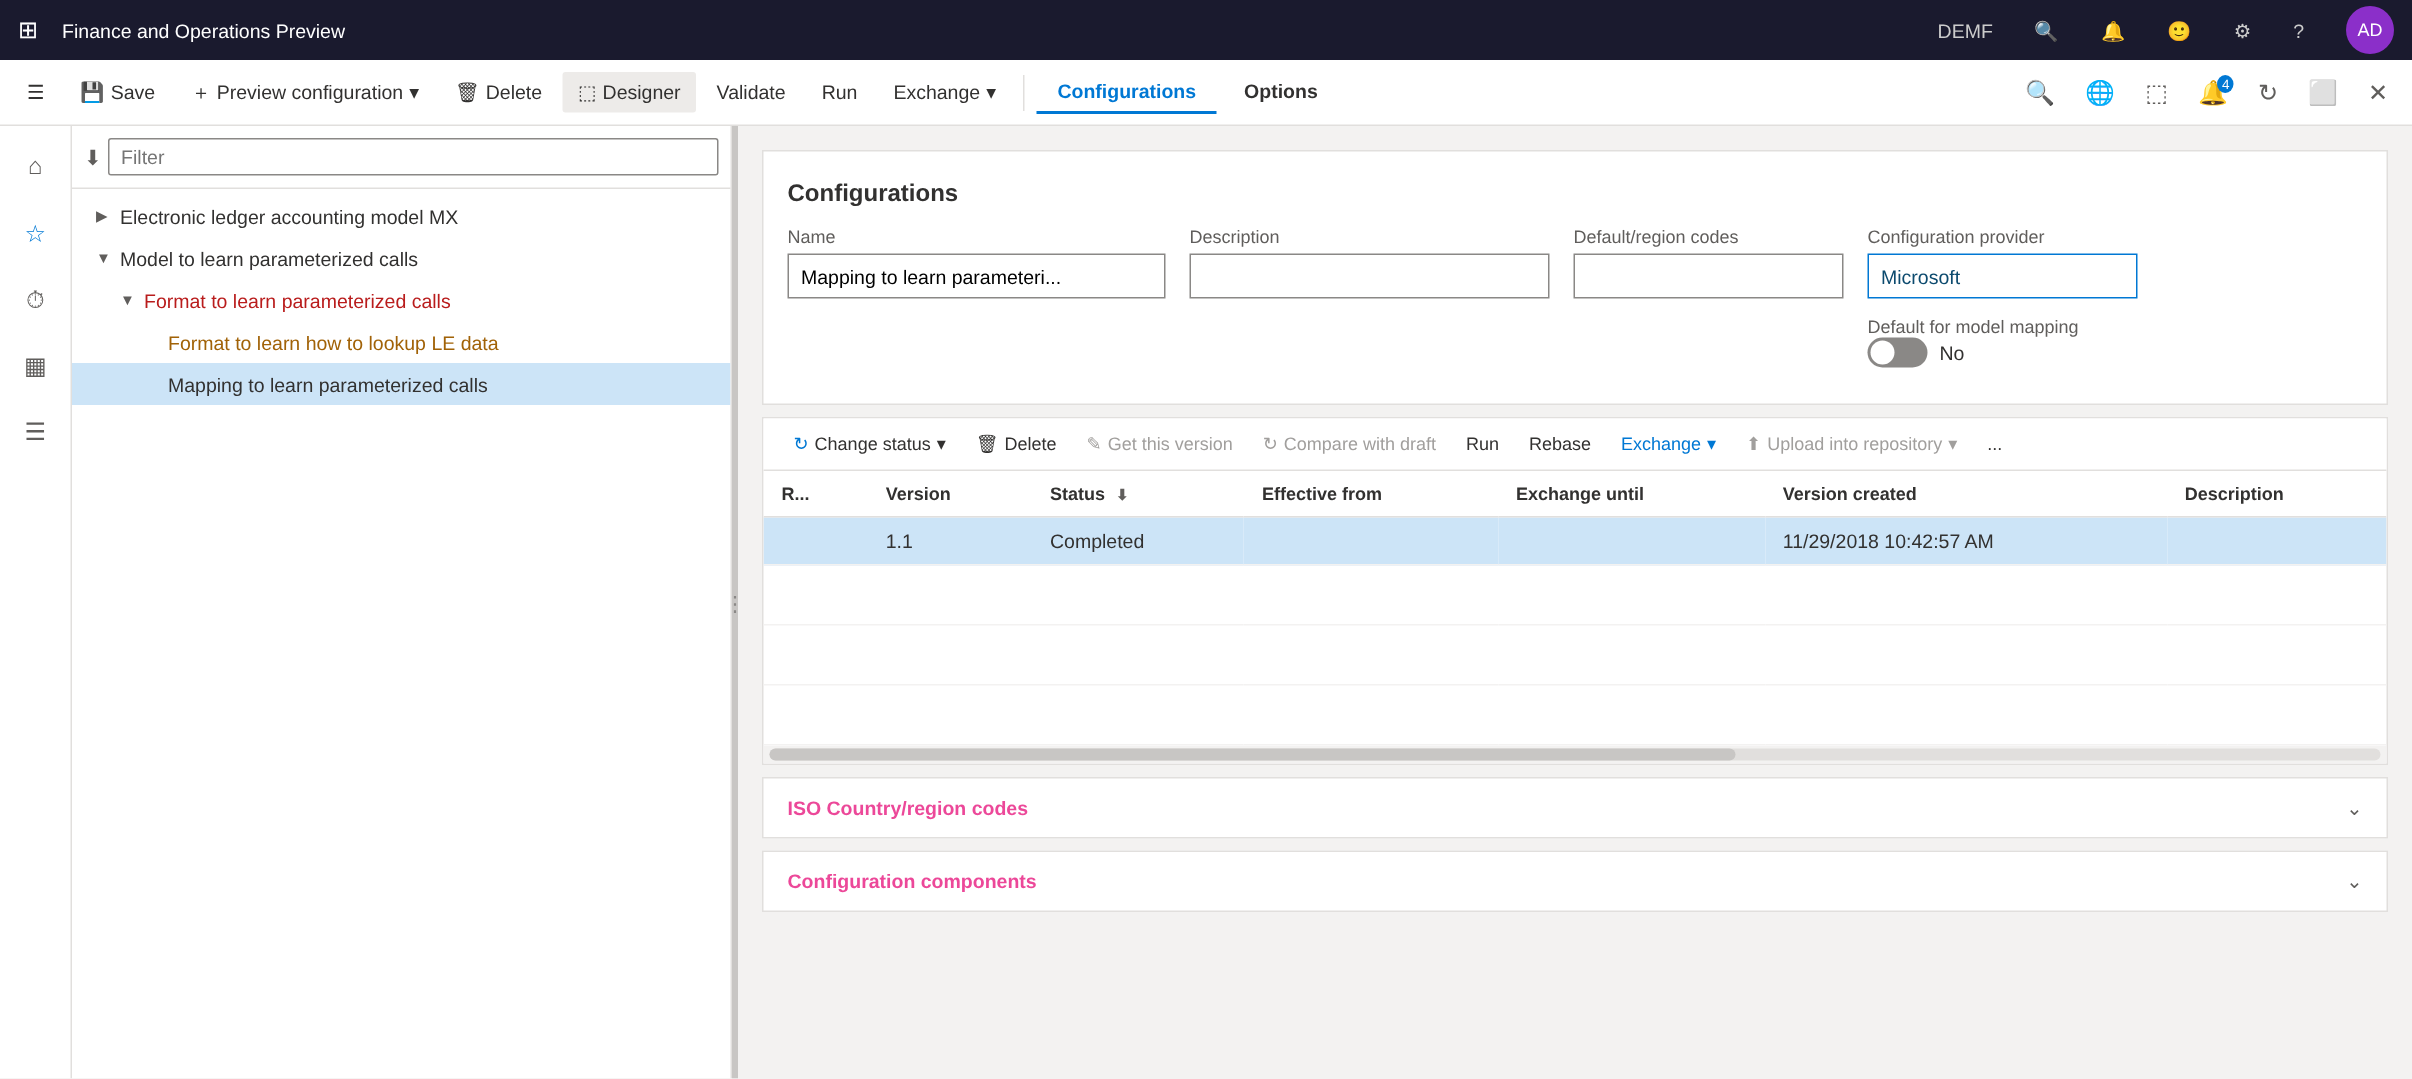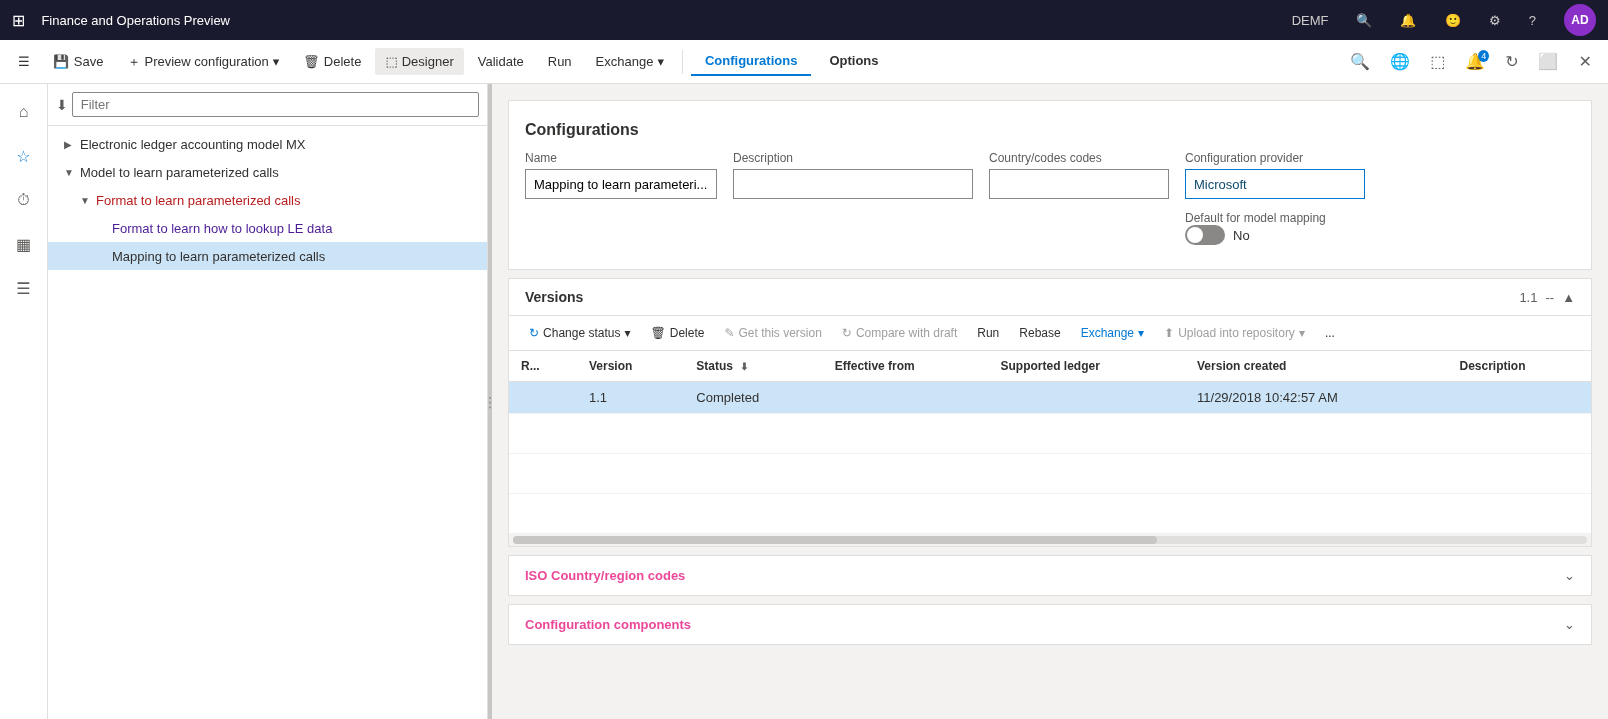--- a/index.html
+++ b/index.html
@@ -14,21 +14,21 @@
       align-items: center;
       padding: 0 12px;
       gap: 8px;
     }
     .title-bar-grid-icon { font-size: 16px; margin-right: 8px; cursor: pointer; }
     .title-bar-right { display: flex; align-items: center; gap: 28px; }
     .title-bar-right span { font-size: 13px; color: #ccc; cursor: pointer; }
     .title-bar-avatar {
       width: 32px; height: 32px; background: #8b2fc9; border-radius: 50%;
       display: flex; align-items: center; justify-content: center;
-      color: white; font-size: 12px; font-weight: bold;
+      color: white; font-size: 12px; font-weight: normal;
     }
 
     
     .command-bar {
       background: white;
       height: 44px;
       display: flex;
       align-items: center;
       padding: 0 8px;
       border-bottom: 1px solid #e1dfdd;
@@ -117,21 +117,21 @@
     
     .config-title { font-size: 16px; font-weight: 600; color: #323130; padding: 8px 0 12px 0; }
     .form-row { display: flex; gap: 16px; margin-bottom: 12px; align-items: flex-start; }
     .form-field { display: flex; flex-direction: column; gap: 4px; }
     .form-label { font-size: 12px; color: #605e5c; }
     .form-input {
       border: 1px solid #8a8886; padding: 5px 8px; font-size: 13px;
       background: white; outline: none; min-height: 30px;
     }
     .form-input.provider { color: #0c4a6e; border-color: #0078d4; }
-    .form-input-wide { width: 192px; }
+    .form-input-wide { width: 252px; }
     .toggle-row { display: flex; align-items: center; gap: 8px; }
     .toggle-switch {
       width: 40px; height: 20px; background: #8a8886; border-radius: 10px;
       position: relative; cursor: pointer;
     }
     .toggle-knob {
       position: absolute; left: 2px; top: 2px;
       width: 16px; height: 16px; background: white; border-radius: 50%;
     }
 
@@ -283,21 +283,21 @@
         <span class="item-label">Model to learn parameterized calls</span>
       </div>
 
       <div class="tree-item level2">
         <span class="expand-icon">▼</span>
         <span class="item-label" style="color:#b91c1c;">Format to learn parameterized calls</span>
       </div>
 
       <div class="tree-item level3">
         <span class="expand-icon" style="visibility:hidden;">▶</span>
-        <span class="item-label" style="color:#4c1d95;">Format to learn how to lookup LE data</span>
+        <span class="item-label" style="color:#a16207;">Format to learn how to lookup LE data</span>
       </div>
 
       <div class="tree-item level3 selected">
         <span class="expand-icon" style="visibility:hidden;">▶</span>
         <span class="item-label">Mapping to learn parameterized calls</span>
       </div>
     </div>
   </div>
 
   <div class="vertical-divider"></div>
@@ -309,48 +309,40 @@
       <div class="form-row">
         <div class="form-field">
           <div class="form-label">Name</div>
           <input class="form-input form-input-wide" type="text" value="Mapping to learn parameteri..." style="">
         </div>
         <div class="form-field">
           <div class="form-label">Description</div>
           <input class="form-input" type="text" style="width: 240px;">
         </div>
         <div class="form-field">
-          <div class="form-label">Country/codes codes</div>
+          <div class="form-label">Default/region codes</div>
           <input class="form-input" type="text" style="width: 180px;">
         </div>
         <div class="form-field">
           <div class="form-label">Configuration provider</div>
           <input class="form-input provider" type="text" style="width: 180px;" value="Microsoft">
           <div style="margin-top:8px;">
             <div class="form-label">Default for model mapping</div>
             <div class="toggle-row">
               <div class="toggle-switch">
                 <div class="toggle-knob"></div>
               </div>
               <span>No</span>
             </div>
           </div>
         </div>
       </div>
     </div>
 
     <div style="background:white;border:1px solid #e1dfdd;margin-bottom:8px;">
-      <div class="versions-header">
-        <span class="versions-title">Versions</span>
-        <div class="versions-count">
-          <span>1.1</span>
-          <span>--</span>
-          <span class="version-collapse-btn">▲</span>
-        </div>
-      </div>
 
       <div class="versions-toolbar">
         <button class="v-btn">
           <span style="color:#0078d4;">↻</span>
           <span>Change status</span>
           <span>▾</span>
         </button>
         <button class="v-btn">
           <span>🗑</span>
           <span>Delete</span>
@@ -394,21 +386,21 @@
                 <span>Version</span>
               </th>
               <th>
                 <span>Status</span>
                 <span class="filter-icon">⬇</span>
               </th>
               <th>
                 <span>Effective from</span>
               </th>
               <th>
-                <span>Supported ledger</span>
+                <span>Exchange until</span>
               </th>
               <th>
                 <span>Version created</span>
               </th>
               <th>
                 <span>Description</span>
               </th>
             </tr>
           </thead>
           <tbody>

